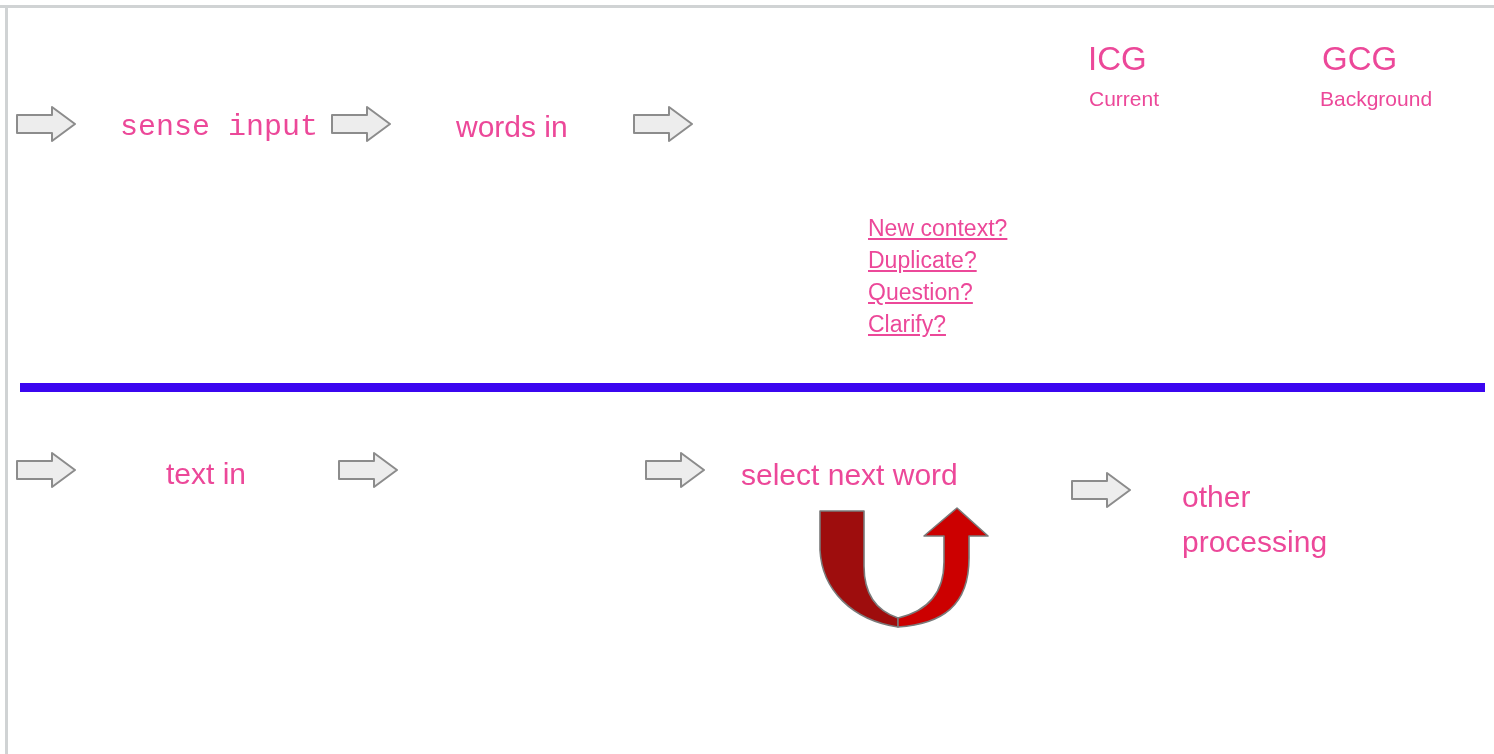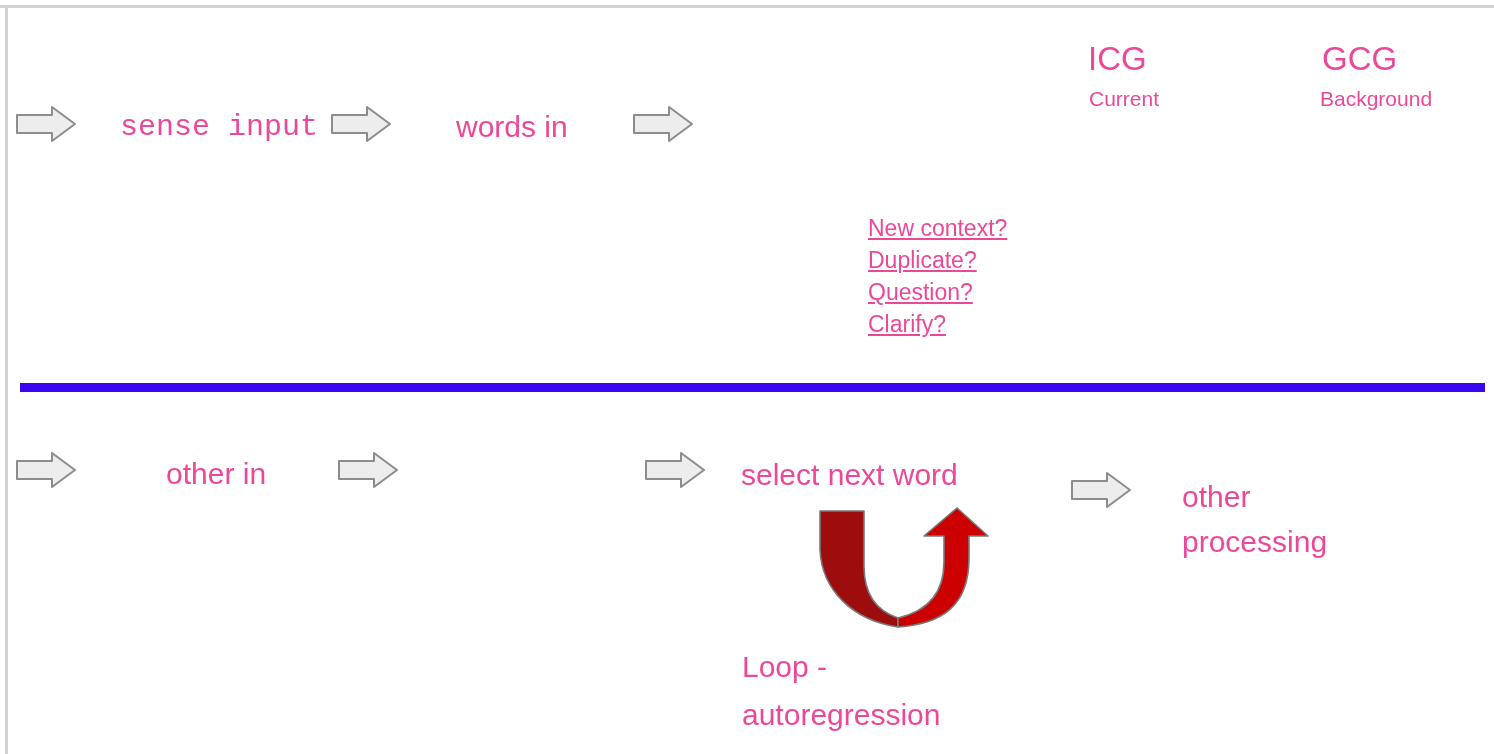--- a/index.html
+++ b/index.html
@@ -112,21 +112,21 @@
   <div class="tx t-xs" style="left:1320px; top:87px;">Background</div>
 
   <div class="divider"></div>
 
   <div class="blockarrow" style="left:16px; top:452px;">
     <svg width="60" height="36" viewBox="0 0 60 36">
       <polygon points="1,9 36,9 36,1 59,18 36,35 36,27 1,27" fill="#ededed" stroke="#8c8c8c" stroke-width="2" stroke-linejoin="round"></polygon>
     </svg>
   </div>
 
-  <div class="tx t-md" style="left:166px; top:457px;">other in</div>
+  <div class="tx t-md" style="left:166px; top:457px;">text in</div>
 
   <div class="blockarrow" style="left:338px; top:452px;">
     <svg width="60" height="36" viewBox="0 0 60 36">
       <polygon points="1,9 36,9 36,1 59,18 36,35 36,27 1,27" fill="#ededed" stroke="#8c8c8c" stroke-width="2" stroke-linejoin="round"></polygon>
     </svg>
   </div>
 
 
   <div class="blockarrow" style="left:645px; top:452px;">
     <svg width="60" height="36" viewBox="0 0 60 36">
@@ -149,22 +149,20 @@
                L132,30
                L112,30
                L145,2
                L176,30
                L157,30
                L157,52
                C157,100 130,118 86,121 Z" fill="#cc0000" stroke="#7a7a7a" stroke-width="1.6" stroke-linejoin="round"></path>
     </svg>
   </div>
 
-  <div class="tx t-md multi" style="left:742px; top:643px; line-height:48px;">Loop -
-autoregression</div>
 
   <div class="blockarrow" style="left:1071px; top:472px;">
     <svg width="60" height="36" viewBox="0 0 60 36">
       <polygon points="1,9 36,9 36,1 59,18 36,35 36,27 1,27" fill="#ededed" stroke="#8c8c8c" stroke-width="2" stroke-linejoin="round"></polygon>
     </svg>
   </div>
 
   <div class="tx t-md multi" style="left:1182px; top:474px; line-height:45px;">other
 processing</div>
 

